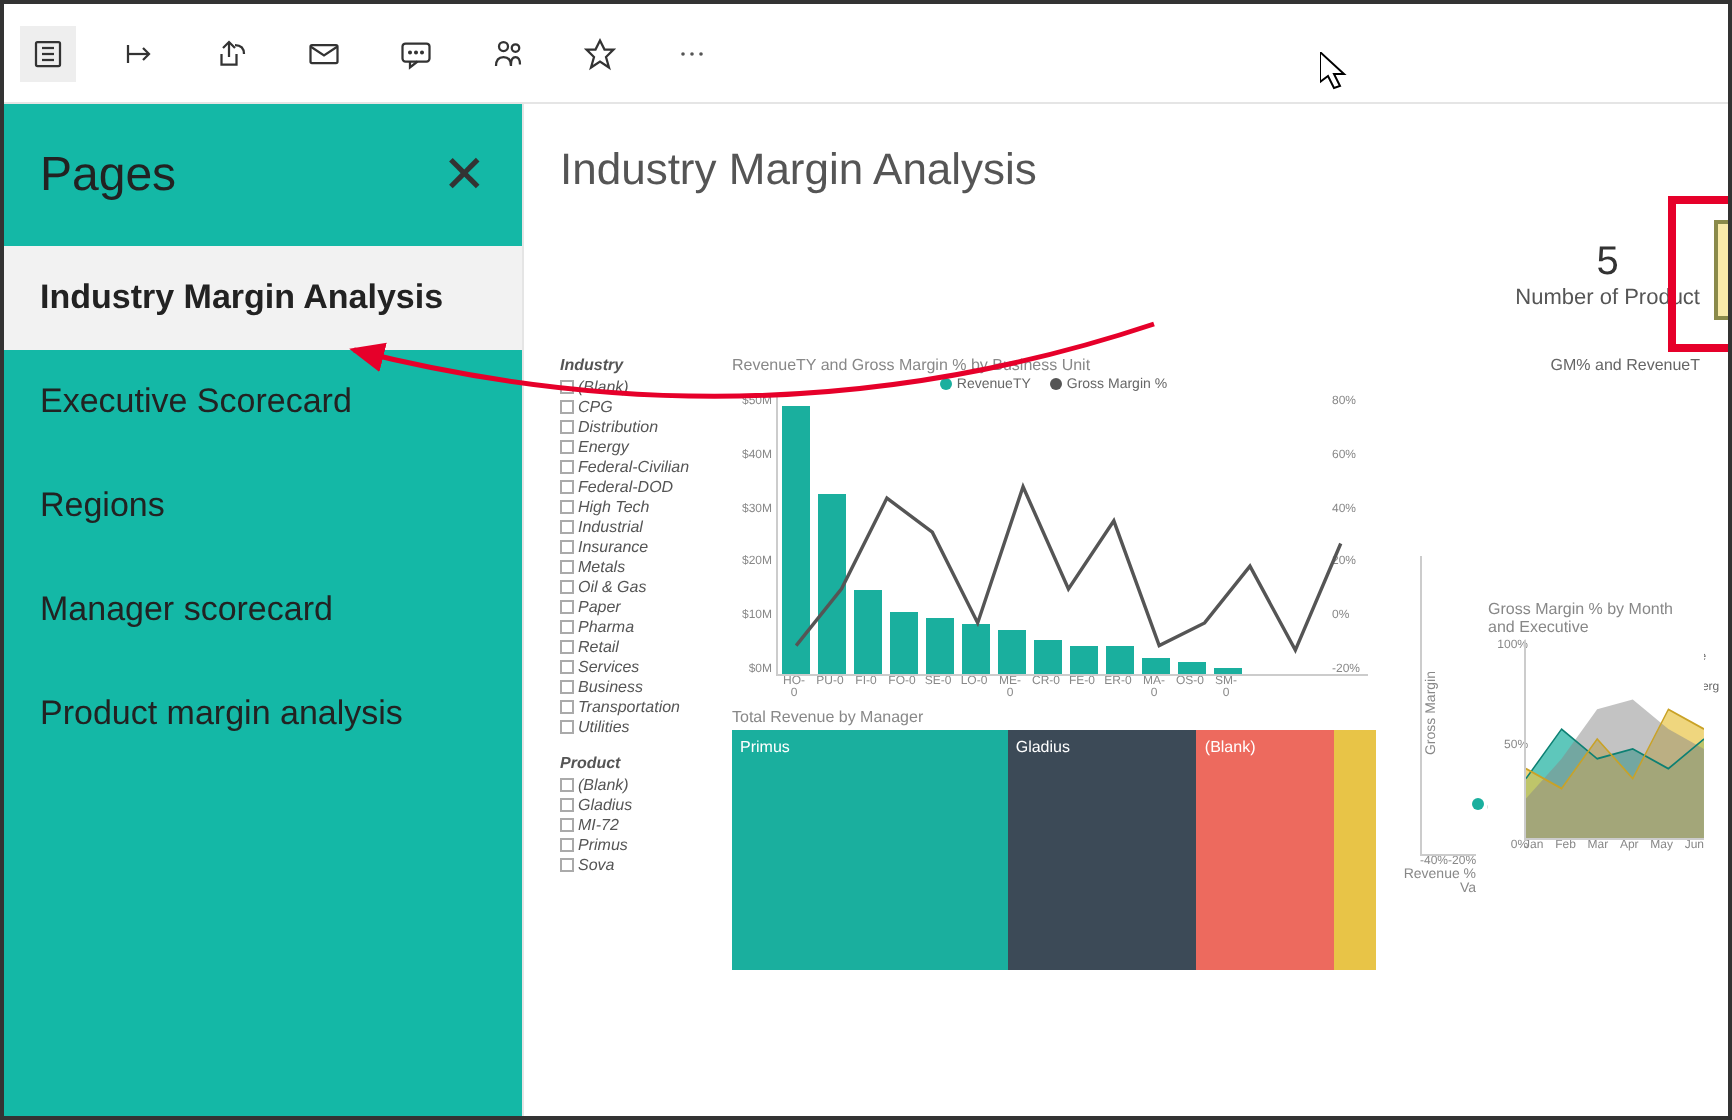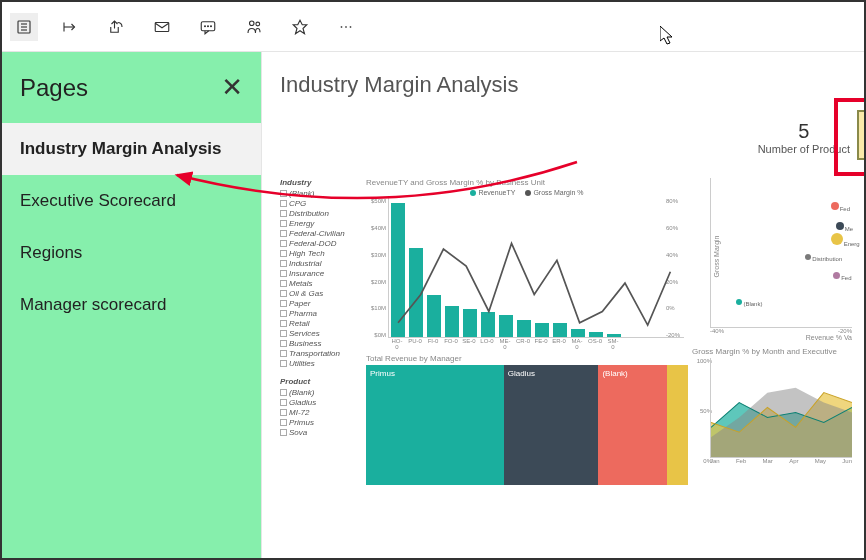--- a/index.html
+++ b/index.html
@@ -2,21 +2,21 @@
 <html><head>
 <meta charset="utf-8">
 <style>
   * { box-sizing: border-box; margin: 0; padding: 0; }
   body { font-family: "Segoe UI", Arial, sans-serif; background: #fff; width: 866px; height: 560px; overflow: hidden; position: relative; border: 2px solid #333; }
   .toolbar { height: 50px; display: flex; align-items: center; padding: 0 8px; gap: 18px; border-bottom: 1px solid #e5e5e5; }
   .toolbar .icon-btn { width: 28px; height: 28px; display: flex; align-items: center; justify-content: center; cursor: pointer; color: #333; }
   .toolbar .icon-btn.first { background: #eee; }
   .toolbar svg { width: 18px; height: 18px; stroke: #333; fill: none; stroke-width: 1.5; }
   .main { display: flex; height: calc(100% - 50px); }
-  .sidebar { width: 260px; border-right: 1px solid #e5e5e5; padding: 10px 0; background: #86efac; }
+  .sidebar { width: 260px; border-right: 1px solid #e5e5e5; padding: 10px 0; background: #14b8a6; }
   .sidebar-header { display: flex; align-items: center; justify-content: space-between; padding: 10px 18px 20px; }
   .sidebar-header h2 { font-size: 24px; font-weight: 400; color: #222; }
   .close-x { font-size: 26px; color: #333; cursor: pointer; }
   .page-list { display: flex; flex-direction: column; }
   .page-item { padding: 16px 18px; font-size: 17px; color: #222; cursor: pointer; }
   .page-item.active { background: #f2f2f2; font-weight: 600; }
   .report-area { flex: 1; position: relative; padding: 20px 12px 10px 18px; overflow: hidden; background: #fff; }
   .report-title-row { display: flex; align-items: center; gap: 40px; }
   .report-title { font-size: 22px; font-weight: 300; color: #555; }
   .scorecard-btn { position: absolute; top: 58px; left: 595px; width: 180px; height: 50px; background: #f9eaa9; border: 2px solid #8a8a4a; display: flex; align-items: center; justify-content: center; font-size: 18px; color: #555; font-weight: 400; cursor: pointer; z-index: 5; }
@@ -36,21 +36,21 @@
   .legend-dot { display: inline-block; width: 6px; height: 6px; border-radius: 50%; margin-right: 2px; vertical-align: middle; }
   .barchart { position: relative; height: 140px; border-left: 1px solid #ccc; border-bottom: 1px solid #ccc; margin: 2px 4px 0 22px; display: flex; align-items: flex-end; gap: 4px; padding: 0 2px; }
   .barchart .bar { background: #1aaf9e; width: 14px; }
   .bar-line { position: absolute; left: 0; right: 0; top: 0; bottom: 0; }
   .xaxis { display: flex; gap: 4px; margin-left: 22px; padding: 0 2px; }
   .xaxis span { width: 14px; font-size: 6px; color: #888; text-align: center; }
   .yaxis { position: absolute; left: 0; top: 0; bottom: 12px; width: 20px; display: flex; flex-direction: column; justify-content: space-between; align-items: flex-end; font-size: 6px; color: #888; }
   .yaxis2 { position: absolute; right: -2px; top: 0; bottom: 12px; width: 24px; display: flex; flex-direction: column; justify-content: space-between; align-items: flex-start; font-size: 6px; color: #888; }
   .treemap { display: flex; height: 120px; }
   .tm-block { color: #fff; font-size: 8px; padding: 4px; }
-  .right-col { width: 160px; display: flex; flex-direction: column; gap: 6px; }
+  .right-col { width: 160px; display: flex; gap: 6px; align-items: center; }
   .scatter { position: relative; height: 150px; border-left: 1px solid #ccc; border-bottom: 1px solid #ccc; margin-left: 18px; }
   .scatter .dot { position: absolute; border-radius: 50%; }
   .scatter-ylab { position: absolute; left: -16px; top: 50%; transform: rotate(-90deg); font-size: 7px; color: #888; }
   .area-chart { position: relative; height: 100px; border-left: 1px solid #ccc; border-bottom: 1px solid #ccc; margin-left: 18px; }
   .area-xaxis { display: flex; justify-content: space-between; margin-left: 18px; font-size: 6px; color: #888; }
   
   .arrow-svg { position: absolute; top: 0; left: 0; width: 866px; height: 560px; pointer-events: none; z-index: 10; }
   
   .cursor-arrow { position: absolute; top: 24px; left: 658px; z-index: 20; }
 </style>
@@ -123,20 +123,21 @@
   <div class="sidebar">
     <div class="sidebar-header">
       <h2>Pages</h2>
       <span class="close-x">✕</span>
     </div>
     <div class="page-list" id="page-list">
         <div class="page-item active">Industry Margin Analysis</div>
         <div class="page-item">Executive Scorecard</div>
         <div class="page-item">Regions</div>
         <div class="page-item">Manager scorecard</div>
+        <div class="page-item">Product margin analysis</div>
       </div>
   </div>
 
   <div class="report-area">
     <div class="report-title-row">
       <div class="report-title">Industry Margin Analysis</div>
     </div>
 
     <div class="scorecard-btn">Team scorecard</div>
     <div class="scorecard-highlight"></div>

